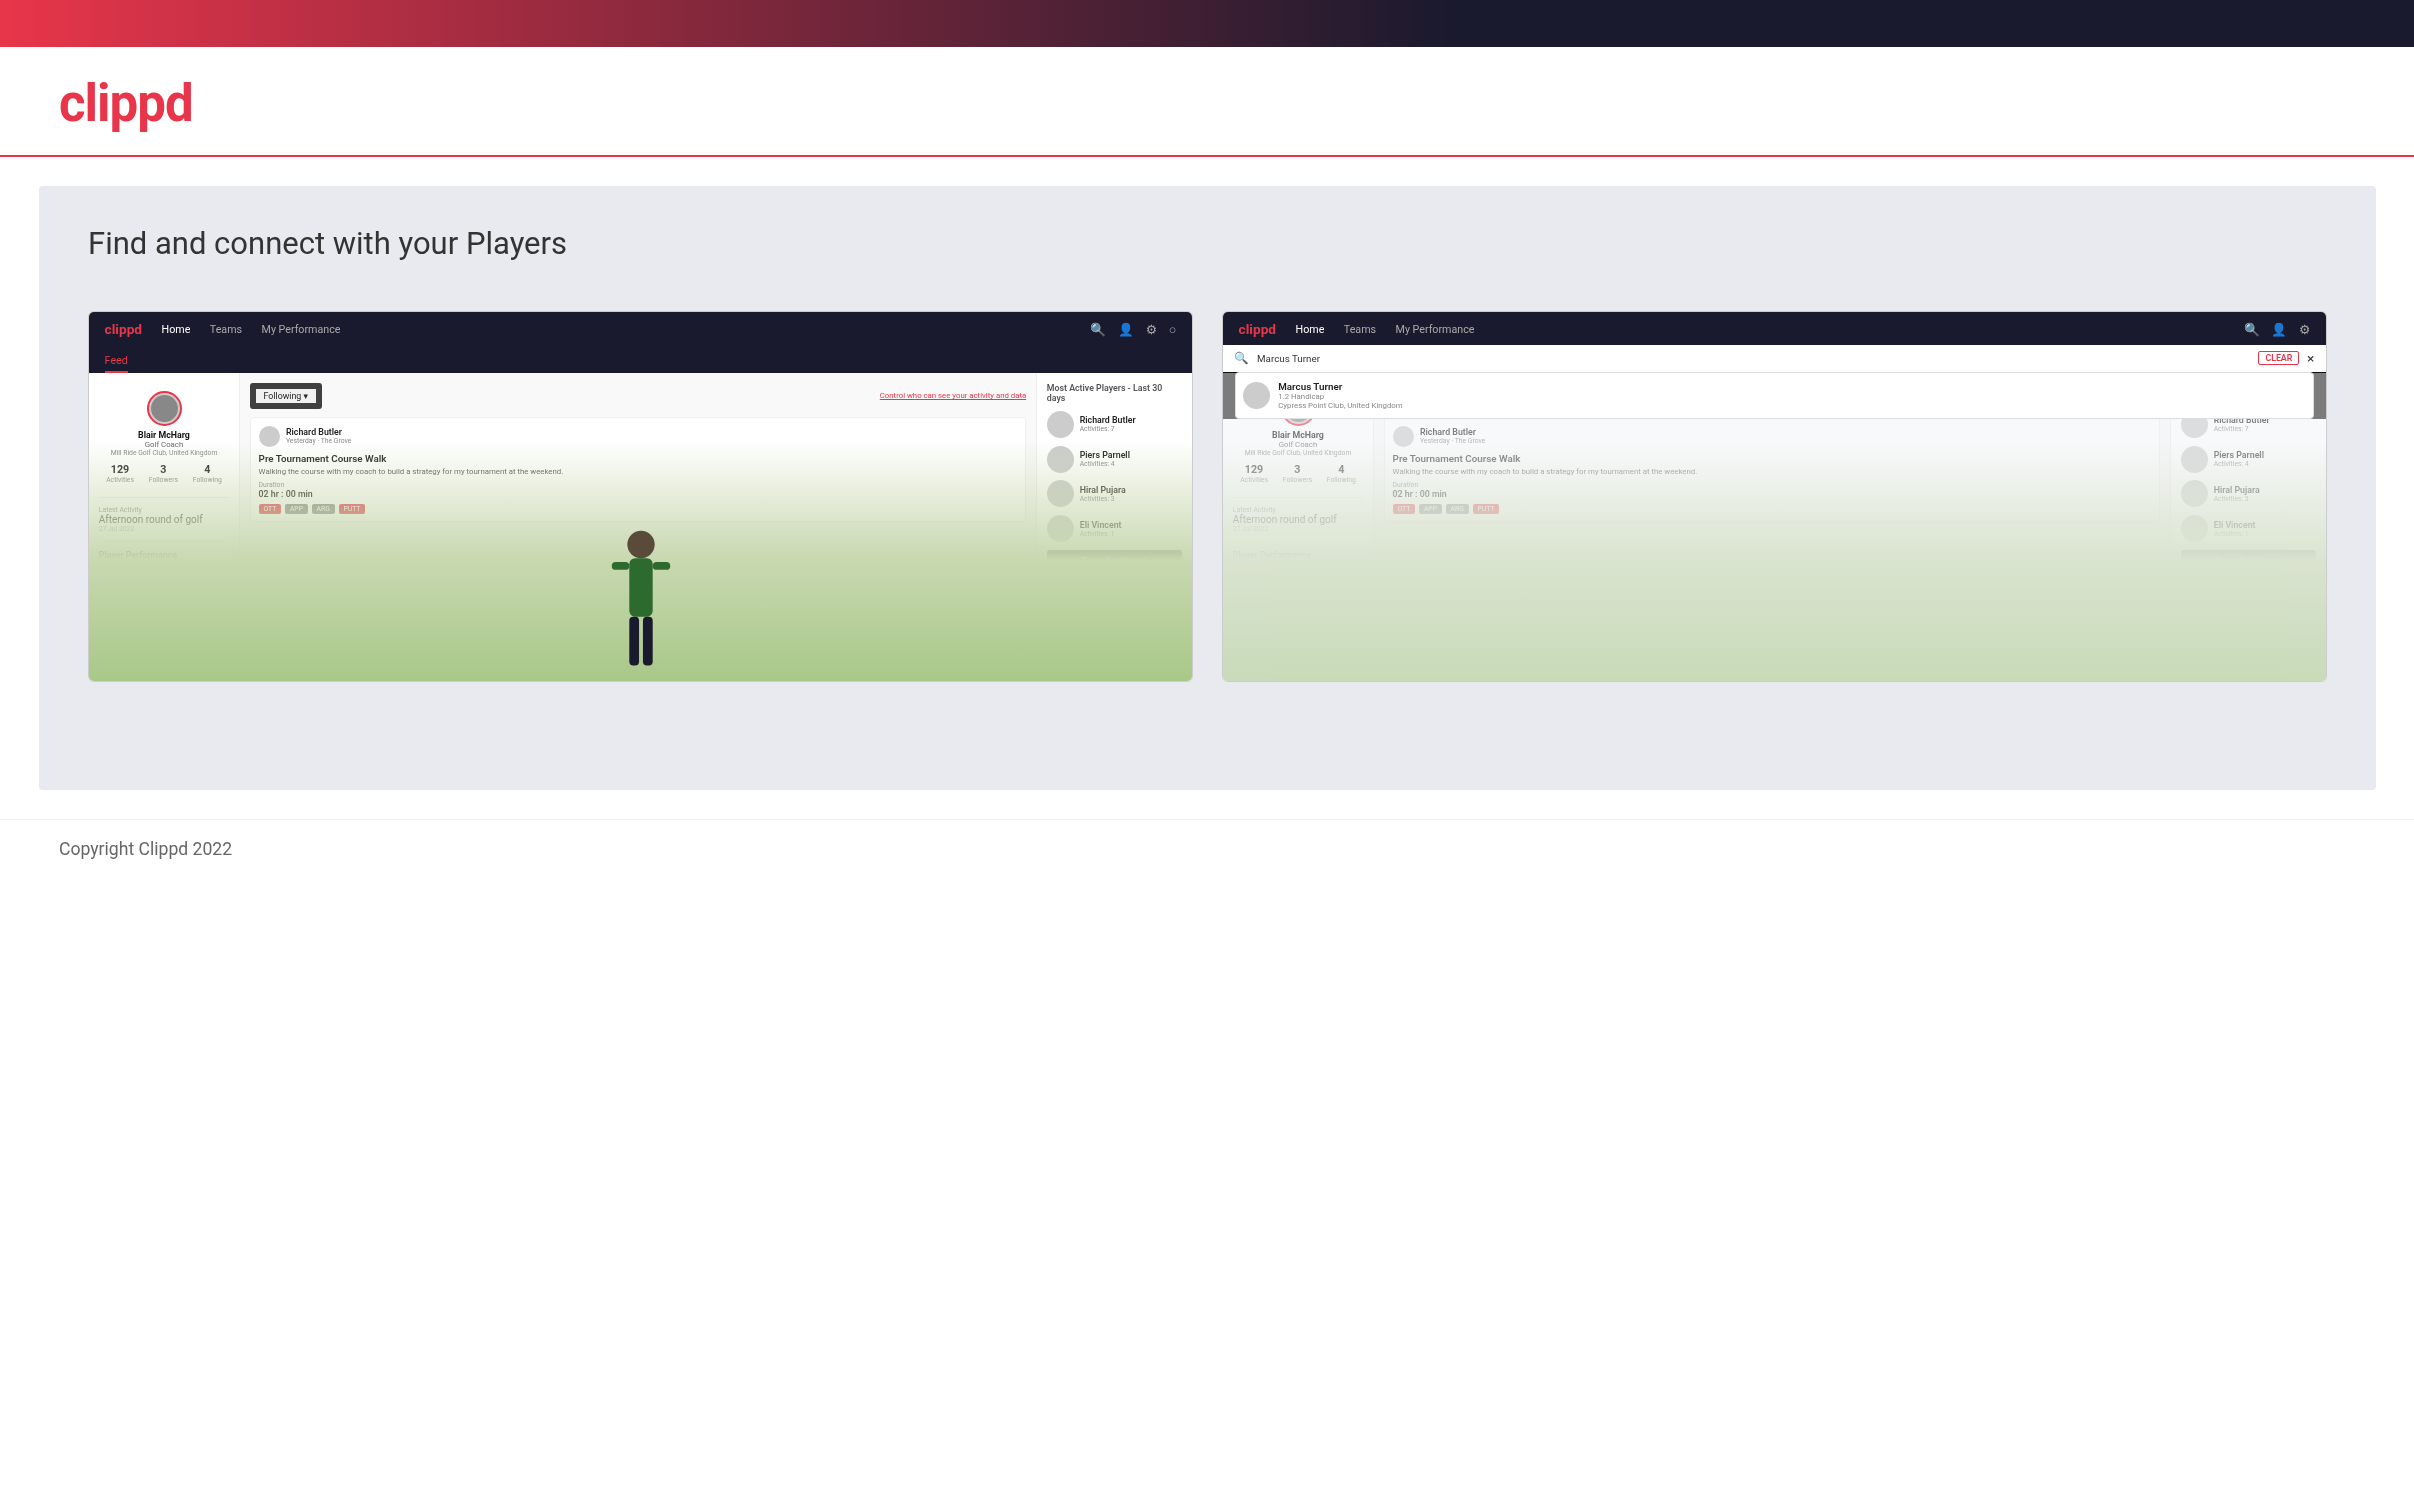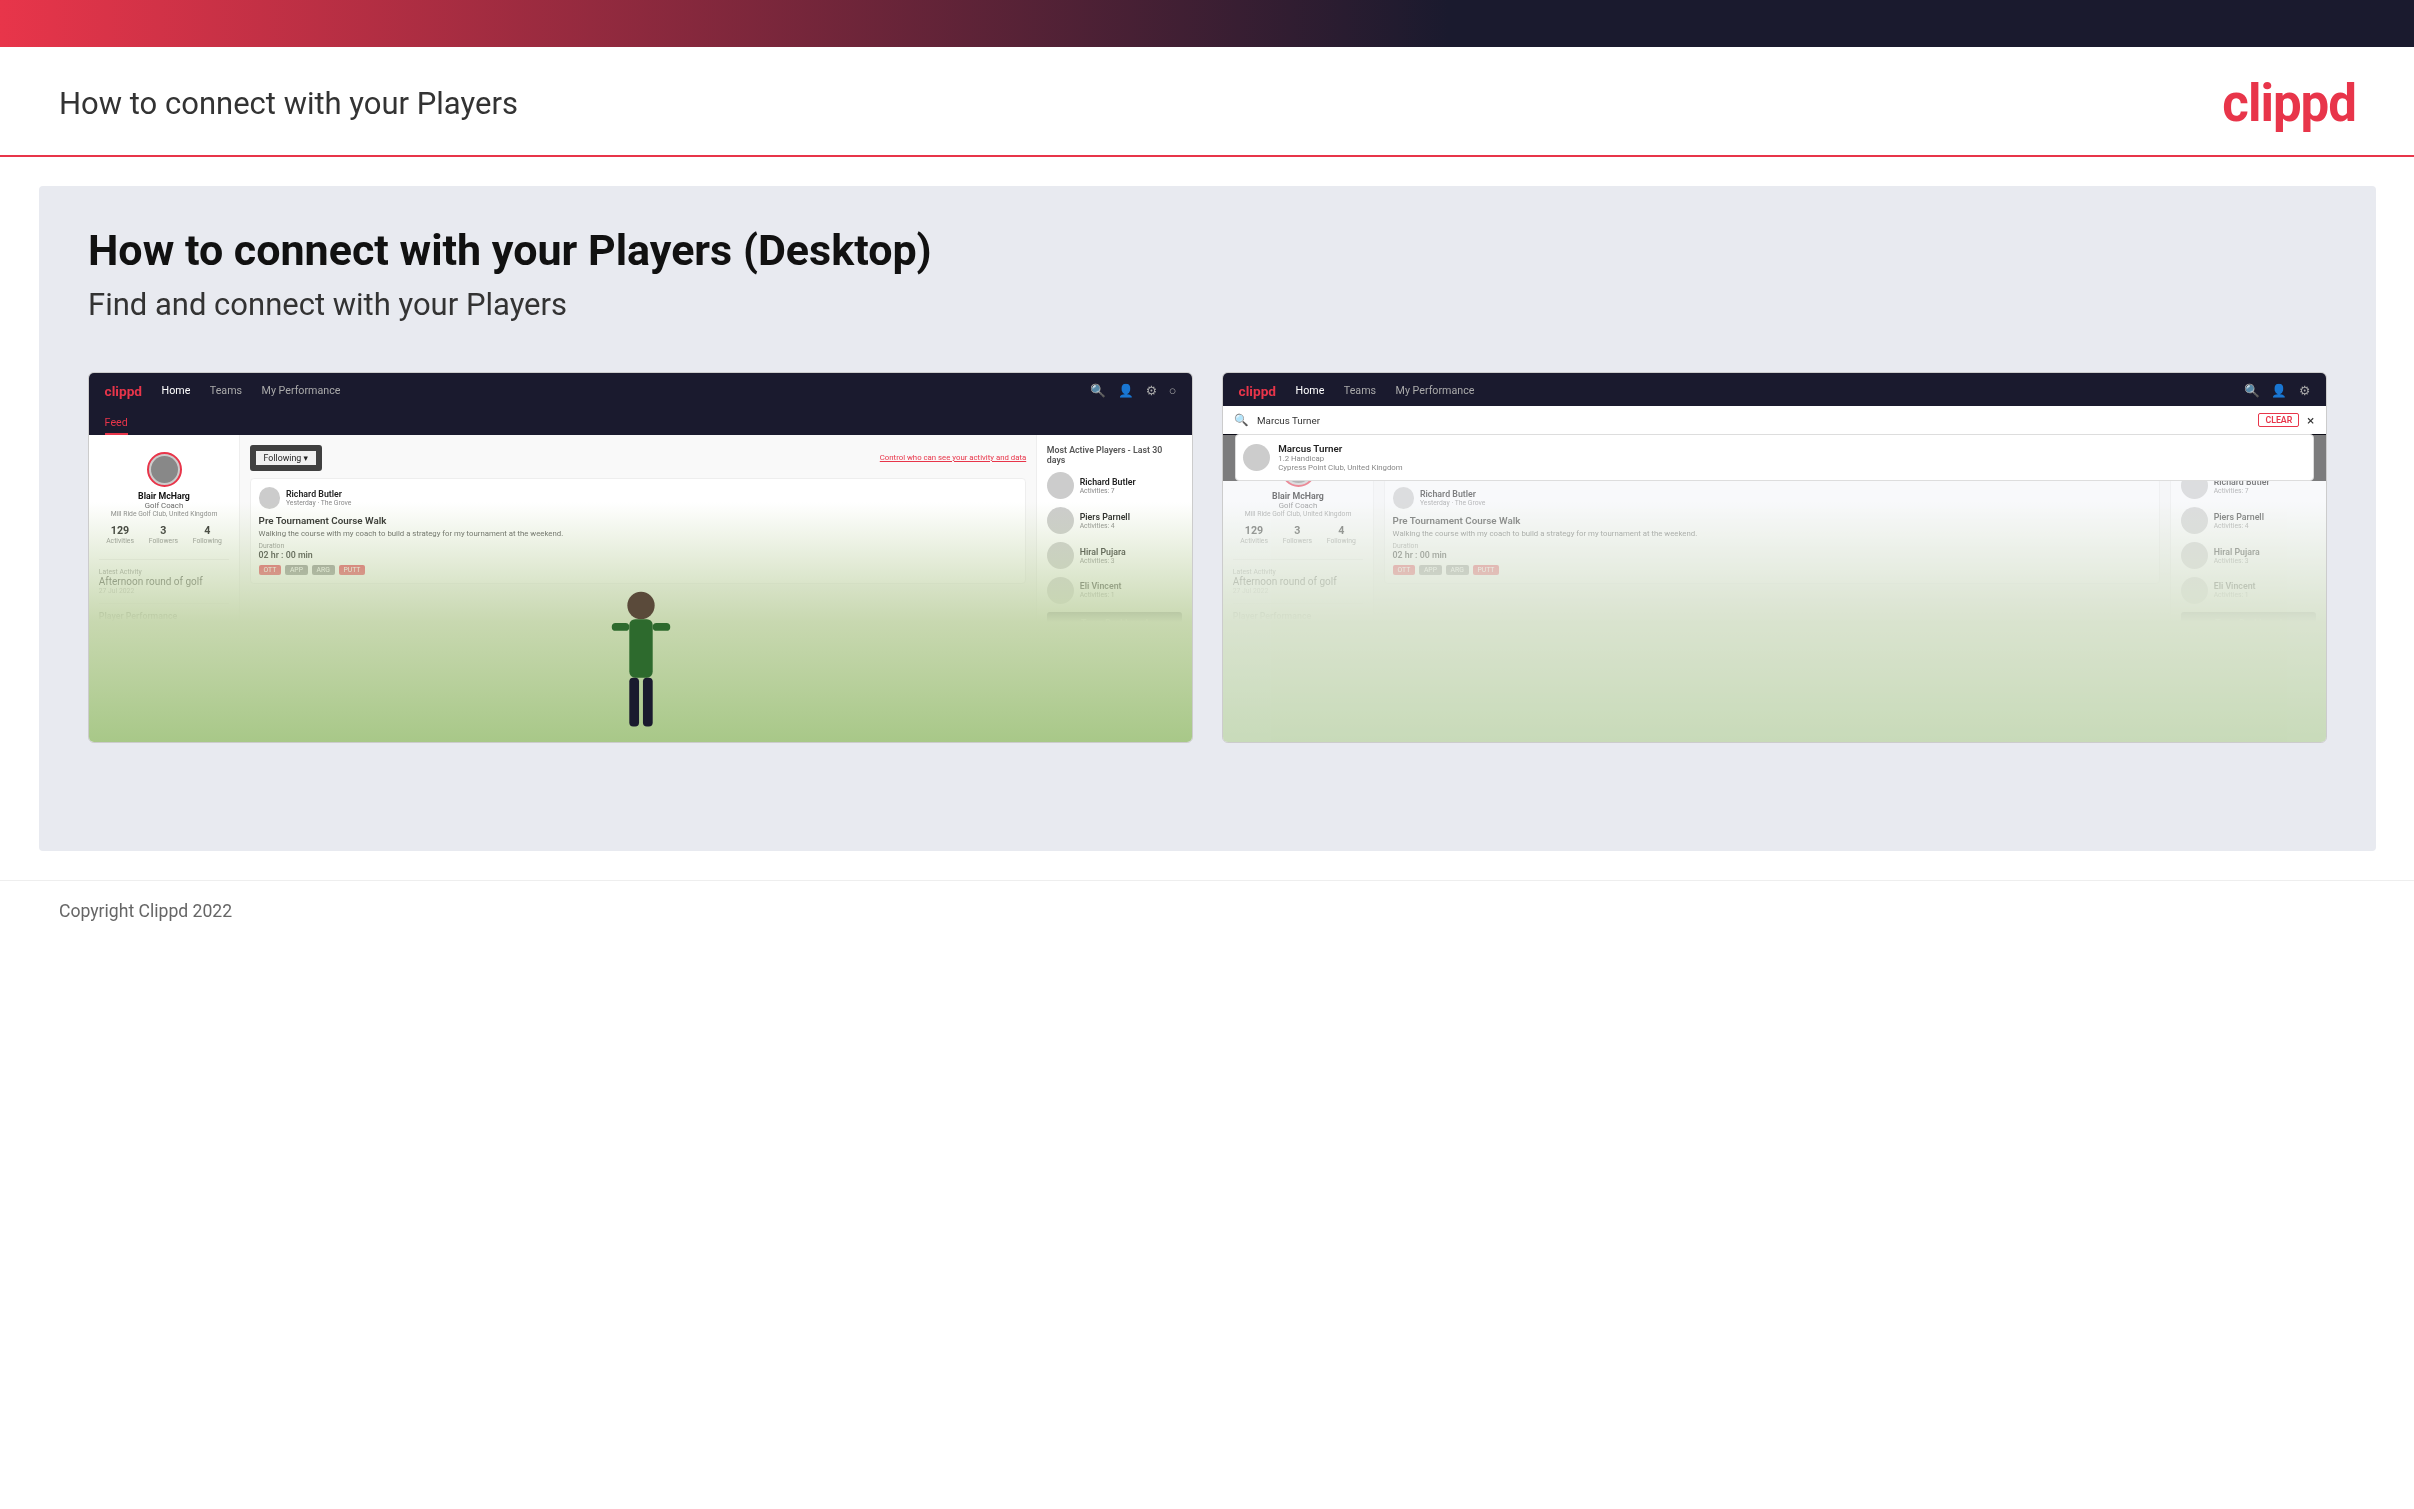--- a/index.html
+++ b/index.html
@@ -546,26 +546,24 @@
       font-size: 7.8px;
       color: #888;
     }
   </style>
 </head>
 <body>
 
 <div class="top-bar"></div>
 
 <div class="header">
-  <span class="header-title">How to connect with your Players</span>
   <span class="logo">clippd</span>
 </div>
 
 <div class="main-content">
-  <div class="main-title">How to connect with your Players (Desktop)</div>
   <div class="main-subtitle">Find and connect with your Players</div>
 
   <div class="screenshots-row">
 
     <div class="screenshot-col">
       <div class="screenshot-mockup">
 
         <div class="app-nav">
           <span class="app-nav-logo">clippd</span>
           <span class="app-nav-item active">Home</span>

